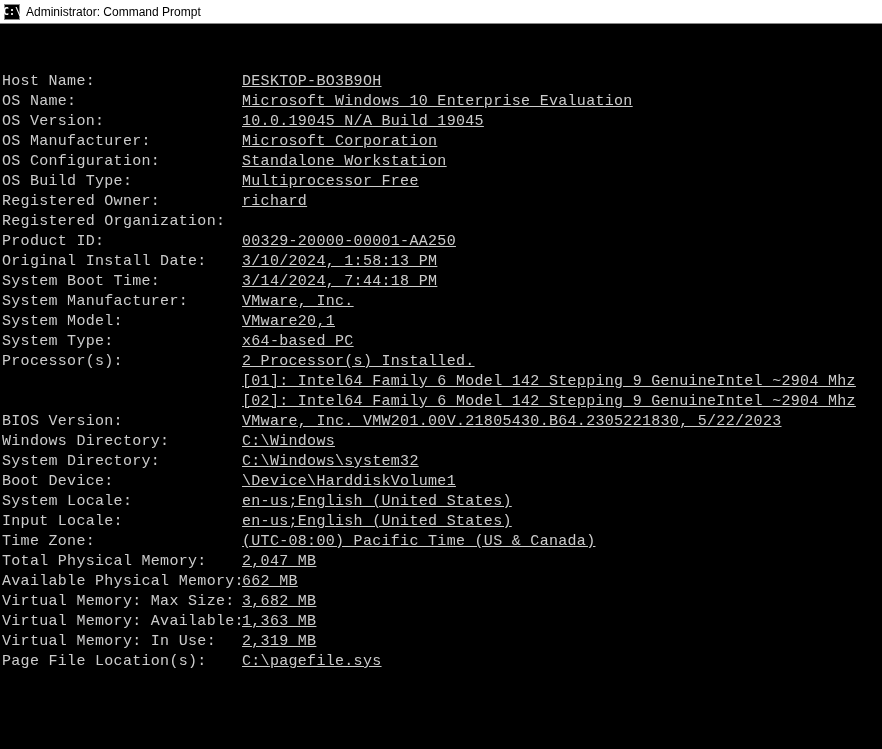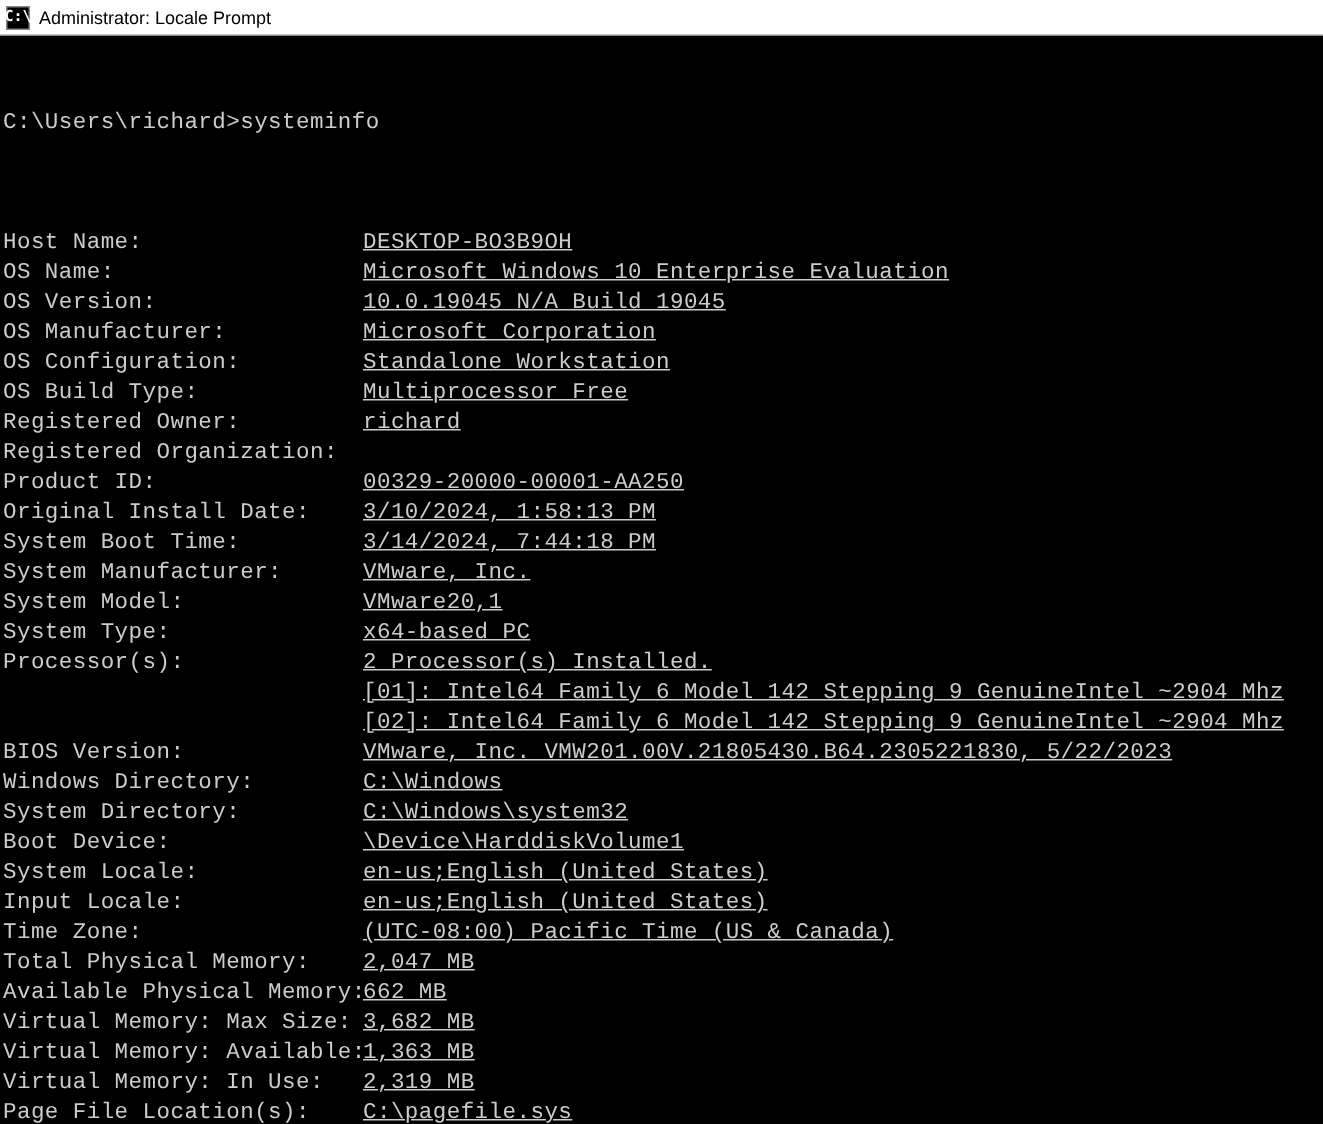--- a/index.html
+++ b/index.html
@@ -63,19 +63,18 @@
     .val {
       display: inline;
       text-decoration: underline;
     }
   </style>
 </head>
 <body>
 
 <div class="titlebar">
   <span class="titlebar-icon">C:\</span>
-  <span>Administrator: Locale Prompt</span>
+  <span>Administrator: Command Prompt</span>
 </div>
 
 <div class="terminal">
-  <div class="prompt-line"><span>C:\Users\richard&gt;</span><span>systeminfo</span></div>
   <div id="rows-container"><div class="row"><span class="label">Host Name:</span><span class="val">DESKTOP-BO3B9OH</span></div><div class="row"><span class="label">OS Name:</span><span class="val">Microsoft Windows 10 Enterprise Evaluation</span></div><div class="row"><span class="label">OS Version:</span><span class="val">10.0.19045 N/A Build 19045</span></div><div class="row"><span class="label">OS Manufacturer:</span><span class="val">Microsoft Corporation</span></div><div class="row"><span class="label">OS Configuration:</span><span class="val">Standalone Workstation</span></div><div class="row"><span class="label">OS Build Type:</span><span class="val">Multiprocessor Free</span></div><div class="row"><span class="label">Registered Owner:</span><span class="val">richard</span></div><div class="row"><span class="label">Registered Organization:</span><span class="val"></span></div><div class="row"><span class="label">Product ID:</span><span class="val">00329-20000-00001-AA250</span></div><div class="row"><span class="label">Original Install Date:</span><span class="val">3/10/2024, 1:58:13 PM</span></div><div class="row"><span class="label">System Boot Time:</span><span class="val">3/14/2024, 7:44:18 PM</span></div><div class="row"><span class="label">System Manufacturer:</span><span class="val">VMware, Inc.</span></div><div class="row"><span class="label">System Model:</span><span class="val">VMware20,1</span></div><div class="row"><span class="label">System Type:</span><span class="val">x64-based PC</span></div><div class="row"><span class="label">Processor(s):</span><span class="val">2 Processor(s) Installed.</span></div><div class="row"><span class="label"></span><span class="val">[01]: Intel64 Family 6 Model 142 Stepping 9 GenuineIntel ~2904 Mhz</span></div><div class="row"><span class="label"></span><span class="val">[02]: Intel64 Family 6 Model 142 Stepping 9 GenuineIntel ~2904 Mhz</span></div><div class="row"><span class="label">BIOS Version:</span><span class="val">VMware, Inc. VMW201.00V.21805430.B64.2305221830, 5/22/2023</span></div><div class="row"><span class="label">Windows Directory:</span><span class="val">C:\Windows</span></div><div class="row"><span class="label">System Directory:</span><span class="val">C:\Windows\system32</span></div><div class="row"><span class="label">Boot Device:</span><span class="val">\Device\HarddiskVolume1</span></div><div class="row"><span class="label">System Locale:</span><span class="val">en-us;English (United States)</span></div><div class="row"><span class="label">Input Locale:</span><span class="val">en-us;English (United States)</span></div><div class="row"><span class="label">Time Zone:</span><span class="val">(UTC-08:00) Pacific Time (US &amp; Canada)</span></div><div class="row"><span class="label">Total Physical Memory:</span><span class="val">2,047 MB</span></div><div class="row"><span class="label">Available Physical Memory:</span><span class="val">662 MB</span></div><div class="row"><span class="label">Virtual Memory: Max Size:</span><span class="val">3,682 MB</span></div><div class="row"><span class="label">Virtual Memory: Available:</span><span class="val">1,363 MB</span></div><div class="row"><span class="label">Virtual Memory: In Use:</span><span class="val">2,319 MB</span></div><div class="row"><span class="label">Page File Location(s):</span><span class="val">C:\pagefile.sys</span></div></div>
 </div>
 
 </body></html>

